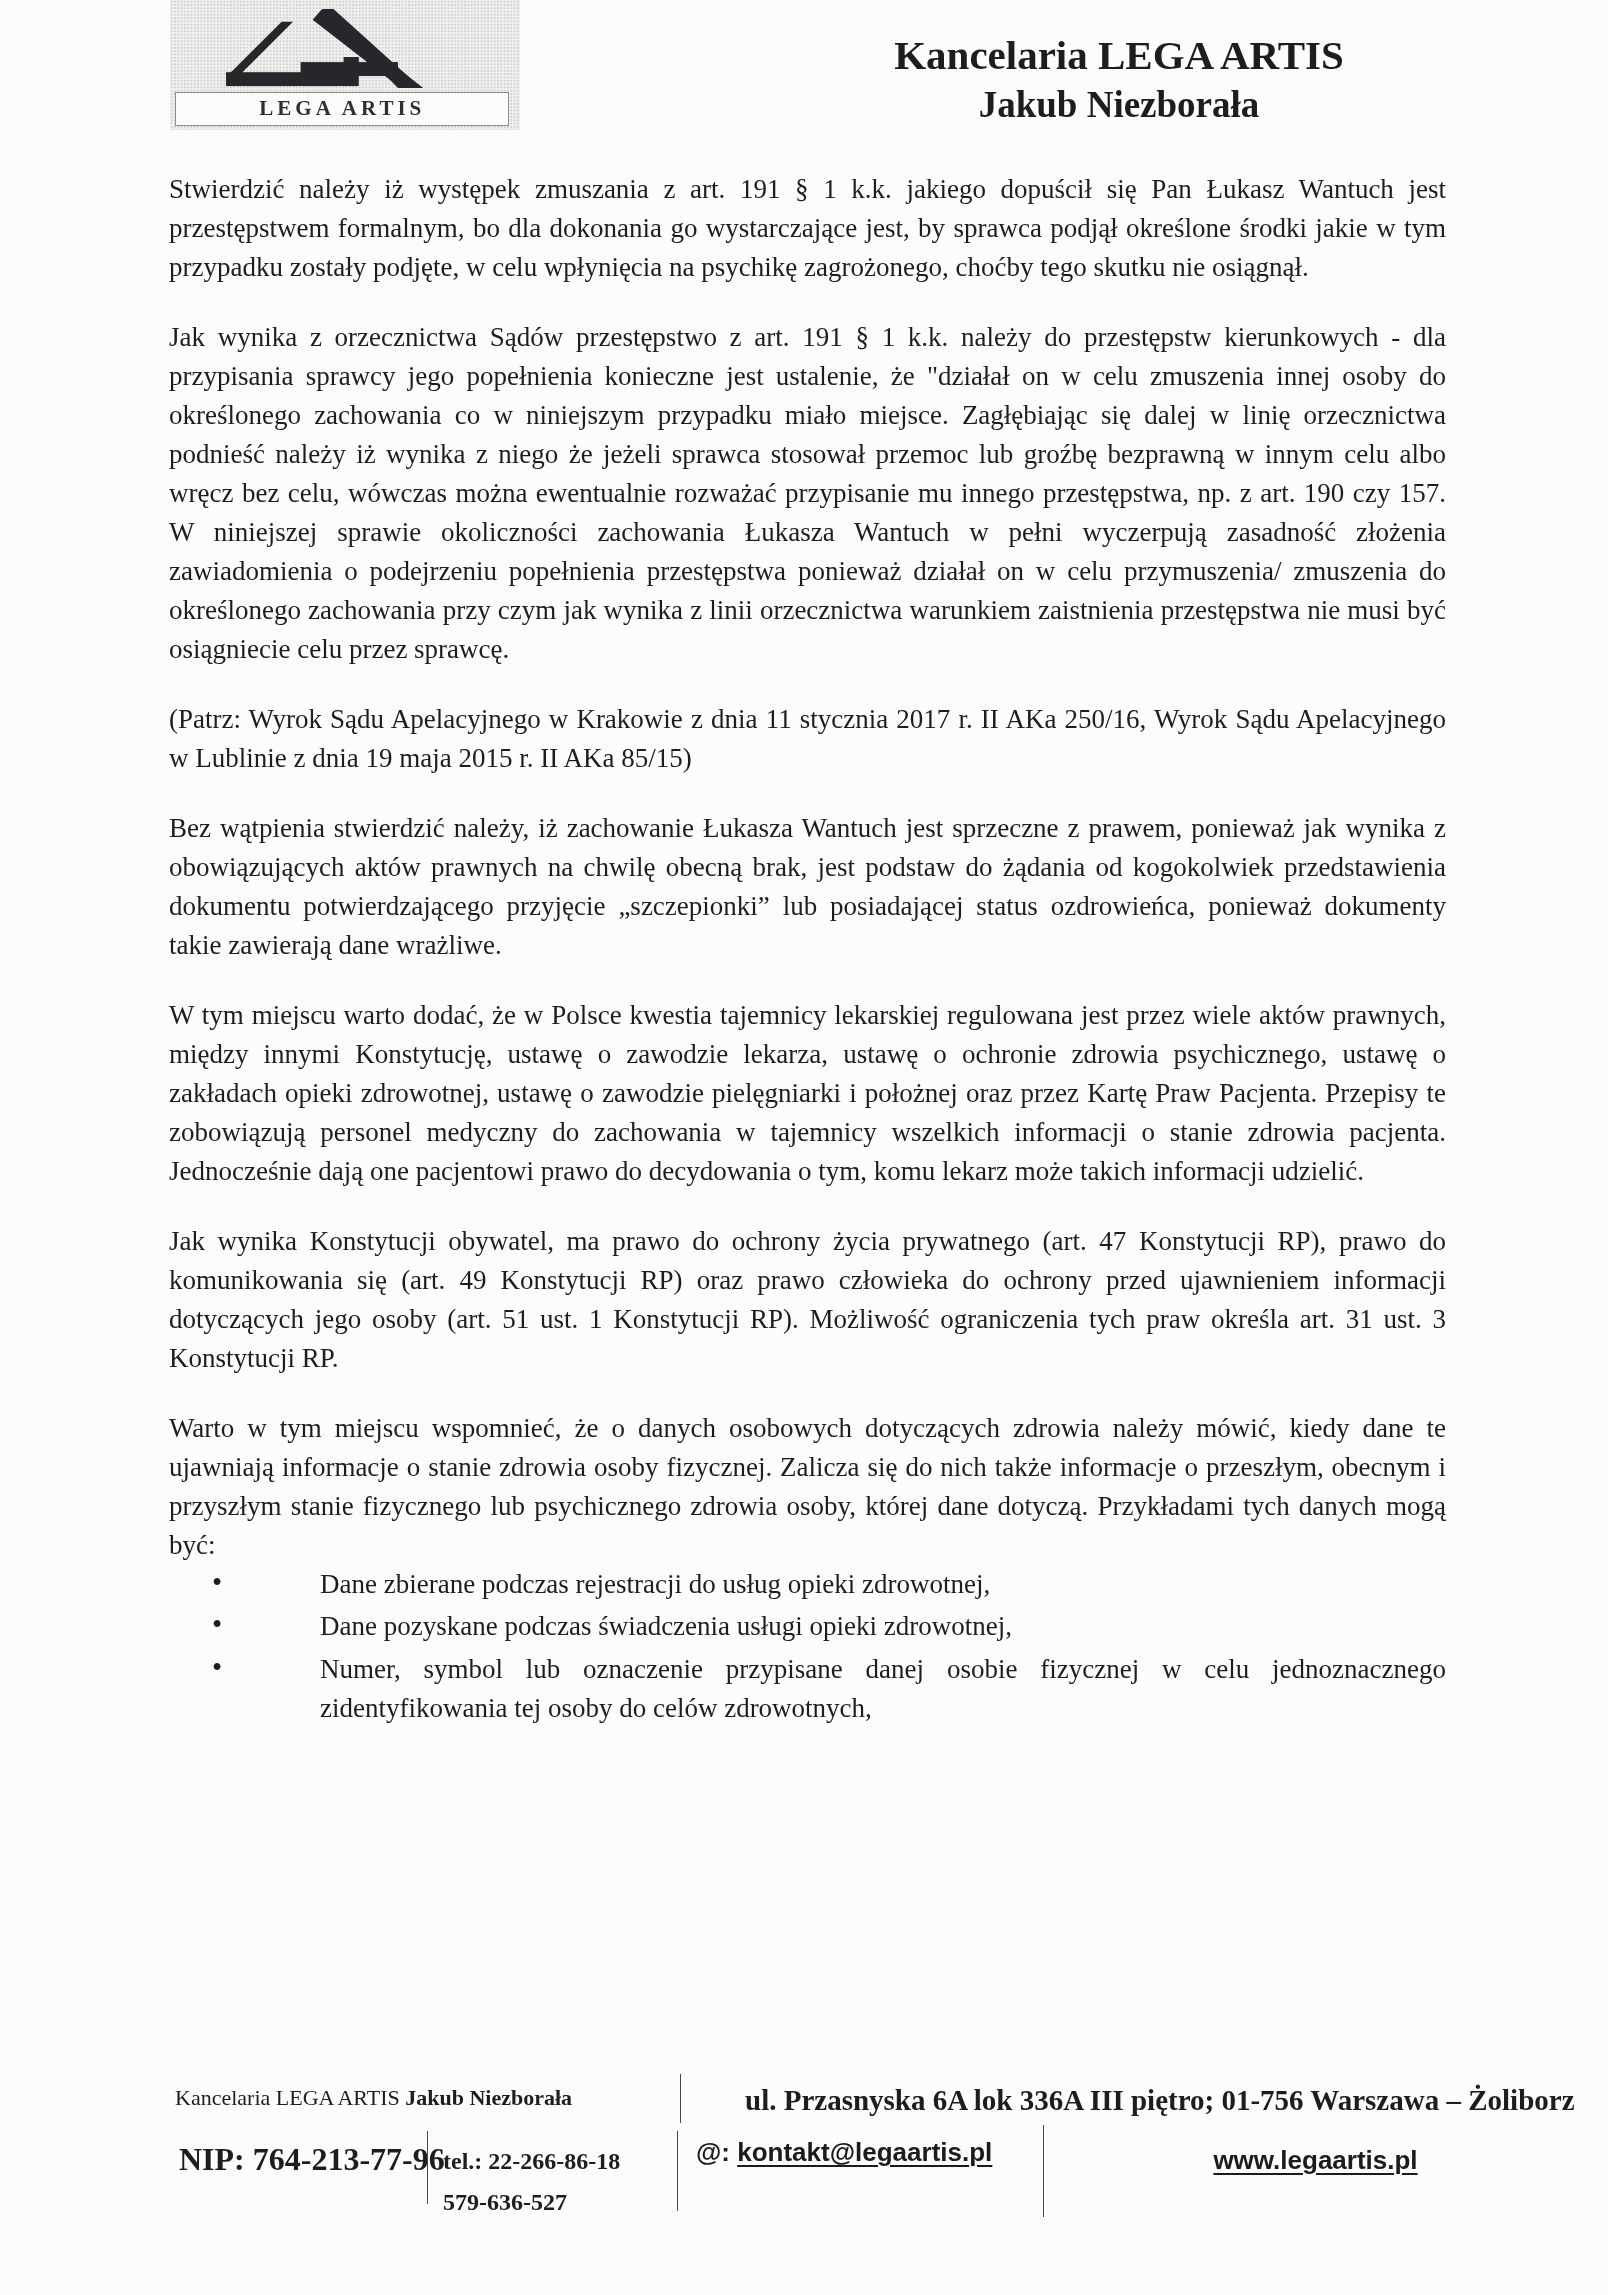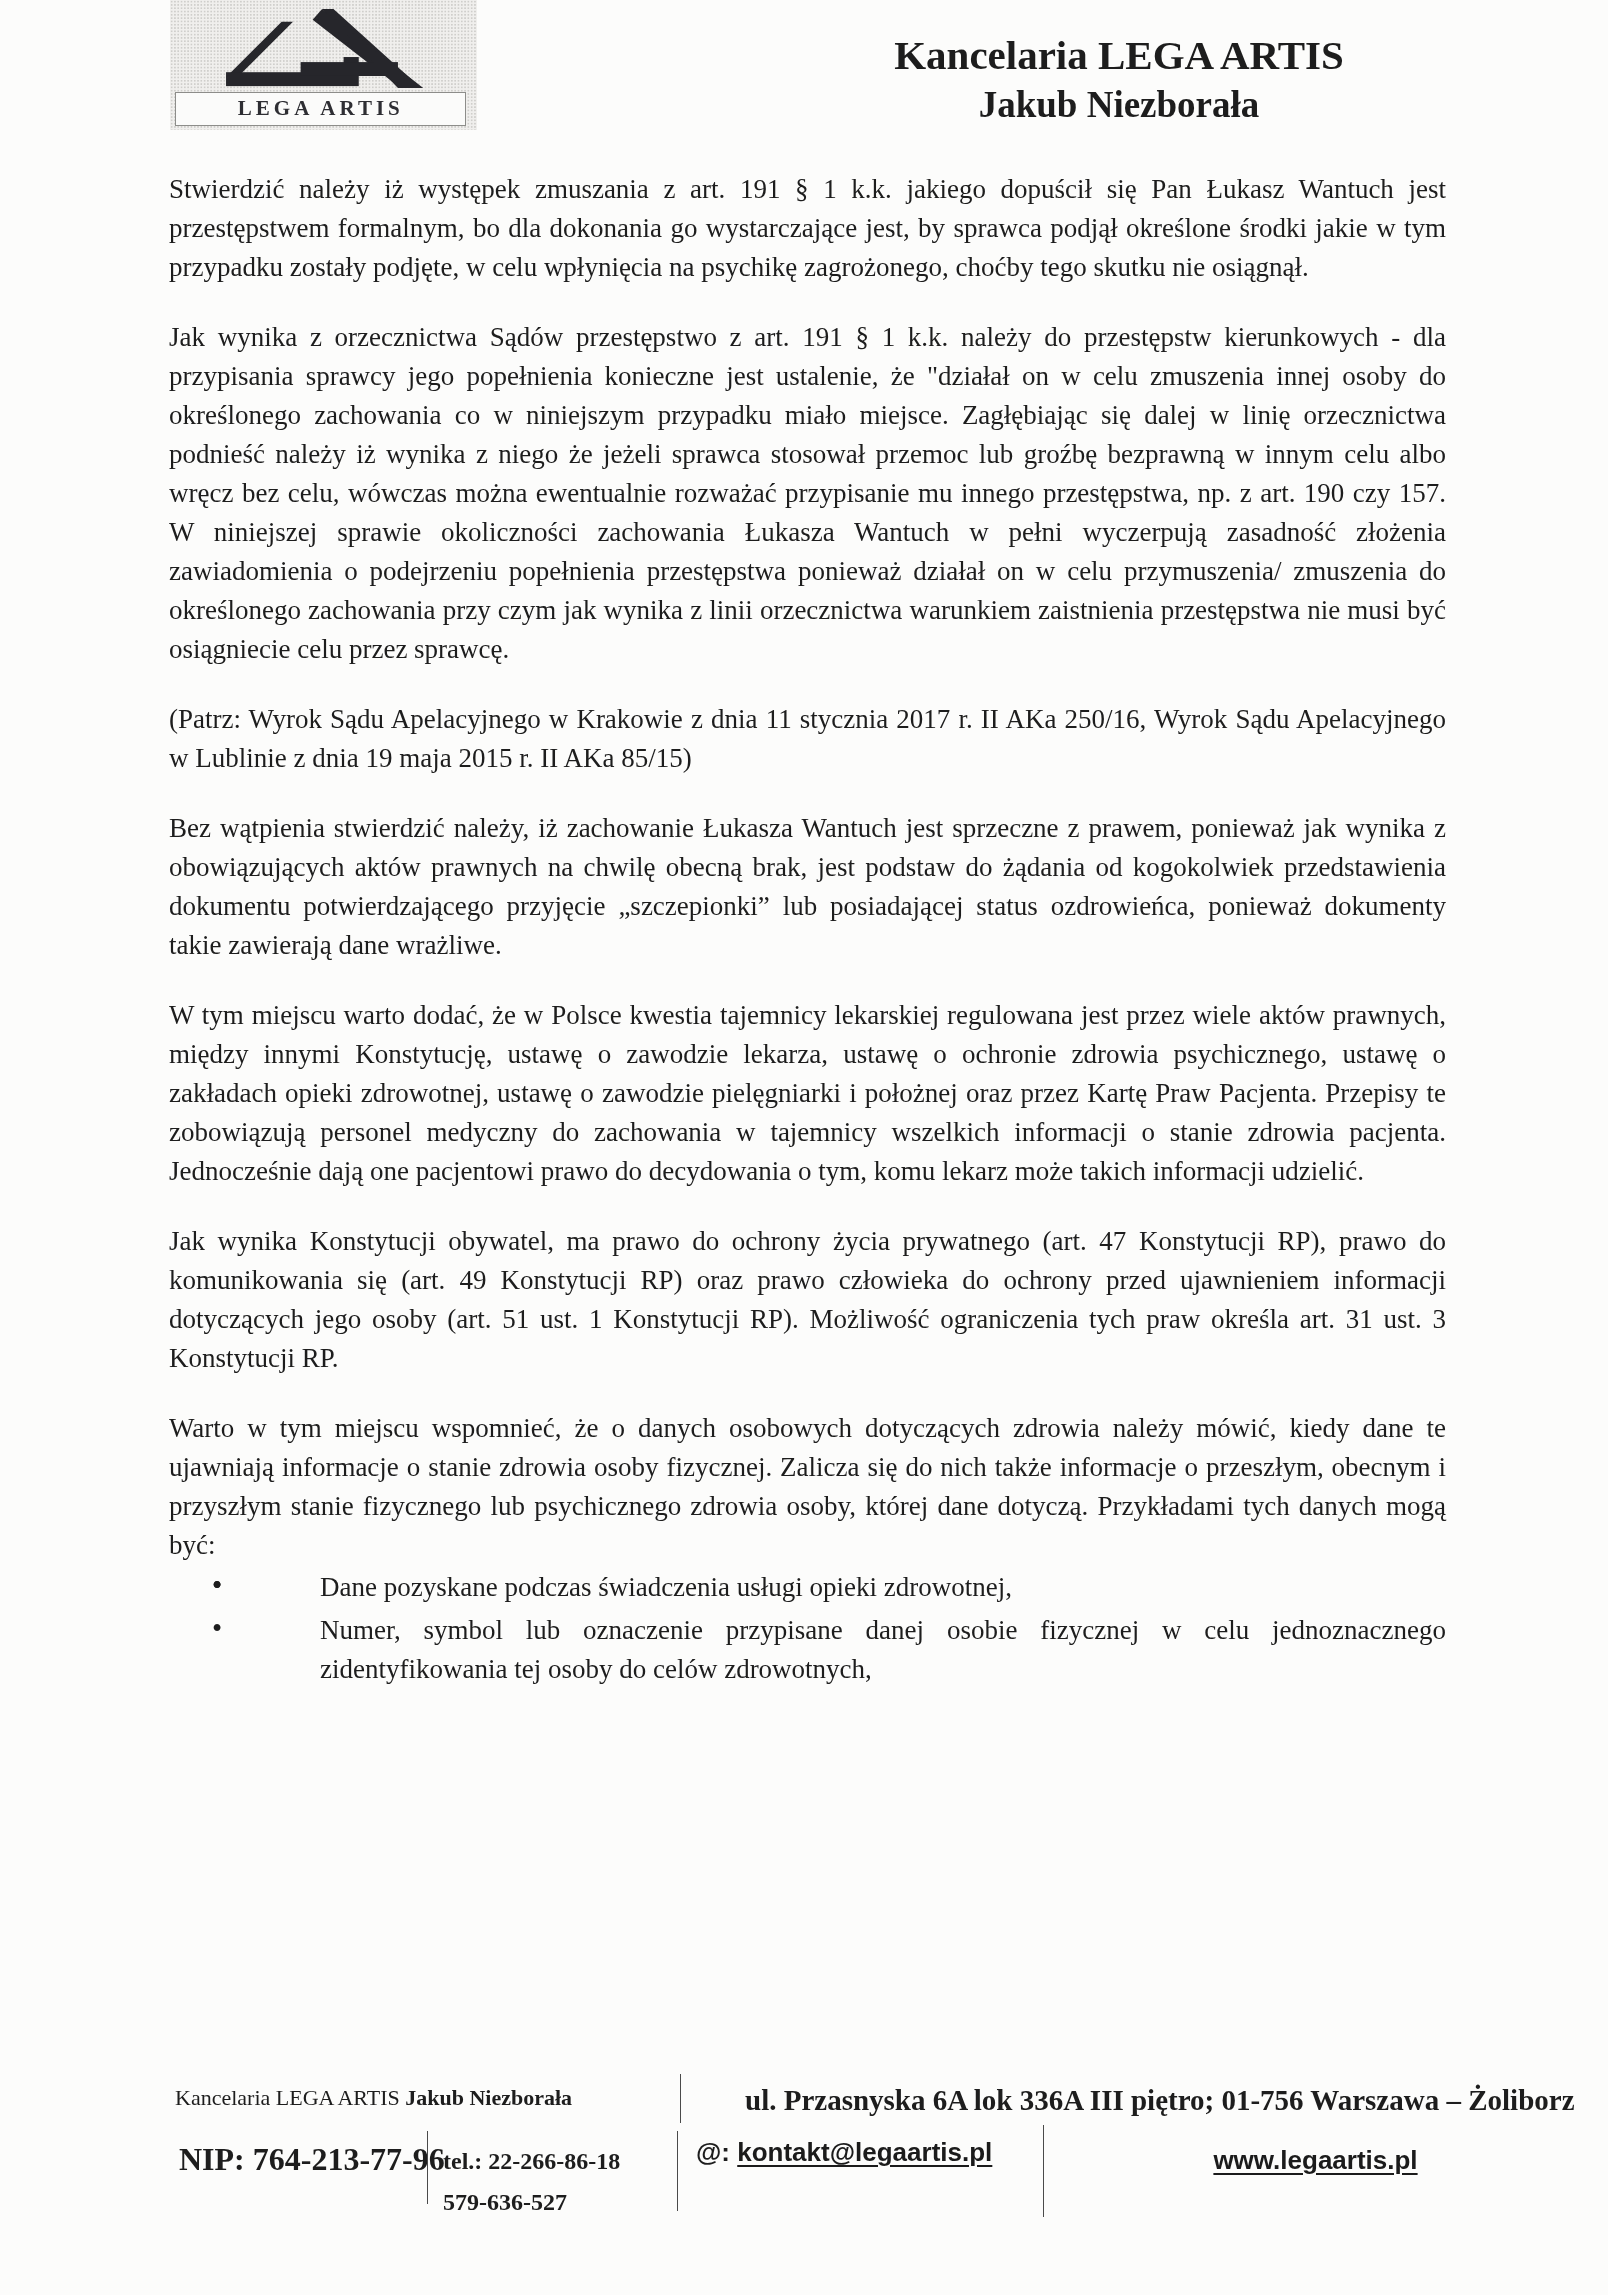--- a/index.html
+++ b/index.html
@@ -7,21 +7,21 @@
     position:relative;
     width:1609px; height:2295px;
     background:#fcfcfb;
     font-family:"Liberation Serif", serif;
     color:#1d1d1d;
     overflow:hidden;
   }
 
   
   .logo-box{
-    position:absolute; left:170px; top:0; width:307px; height:130px;
+    position:absolute; left:170px; top:0; width:350px; height:130px;
     background-color:#f0efed;
     background-image:radial-gradient(#cfcecb 0.7px, rgba(0,0,0,0) 0.9px);
     background-size:3.3px 3.3px;
   }
   .logo-triangle{ position:absolute; left:52px; top:9.4px; width:204px; height:79px; }
   .brand-box{
     position:absolute; left:5.3px; right:10.7px; bottom:4px;
     border:1.3px solid #8d8d8a; background:#fbfbfa;
     text-align:center; font-weight:bold; font-size:21px;
     letter-spacing:4px; padding:2.7px 0 4px 0; color:#2e2e33;
@@ -88,20 +88,21 @@
   <p>Stwierdzić należy iż występek zmuszania z art. 191 § 1 k.k. jakiego dopuścił się Pan Łukasz Wantuch jest przestępstwem formalnym, bo dla dokonania go wystarczające jest, by sprawca podjął określone środki jakie w tym przypadku zostały podjęte, w celu wpłynięcia na psychikę zagrożonego, choćby tego skutku nie osiągnął.</p>
   <p>Jak wynika z orzecznictwa Sądów przestępstwo z art. 191 § 1 k.k. należy do przestępstw kierunkowych - dla przypisania sprawcy jego popełnienia konieczne jest ustalenie, że "działał on w celu zmuszenia innej osoby do określonego zachowania co w niniejszym przypadku miało miejsce. Zagłębiając się dalej w linię orzecznictwa podnieść należy iż wynika z niego że jeżeli sprawca stosował przemoc lub groźbę bezprawną w innym celu albo wręcz bez celu, wówczas można ewentualnie rozważać przypisanie mu innego przestępstwa, np. z art. 190 czy 157. W niniejszej sprawie okoliczności zachowania Łukasza Wantuch w pełni wyczerpują zasadność złożenia zawiadomienia o podejrzeniu popełnienia przestępstwa ponieważ działał on w celu przymuszenia/ zmuszenia do określonego zachowania przy czym jak wynika z linii orzecznictwa warunkiem zaistnienia przestępstwa nie musi być osiągniecie celu przez sprawcę.</p>
   <p>(Patrz: Wyrok Sądu Apelacyjnego w Krakowie z dnia 11 stycznia 2017 r. II AKa 250/16, Wyrok Sądu Apelacyjnego w Lublinie z dnia 19 maja 2015 r. II AKa 85/15)</p>
   <p>Bez wątpienia stwierdzić należy, iż zachowanie Łukasza Wantuch jest sprzeczne z prawem, ponieważ jak wynika z obowiązujących aktów prawnych na chwilę obecną brak, jest podstaw do żądania od kogokolwiek przedstawienia dokumentu potwierdzającego przyjęcie „szczepionki” lub posiadającej status ozdrowieńca, ponieważ dokumenty takie zawierają dane wrażliwe.</p>
   <p>W tym miejscu warto dodać, że w Polsce kwestia tajemnicy lekarskiej regulowana jest przez wiele aktów prawnych, między innymi Konstytucję, ustawę o zawodzie lekarza, ustawę o ochronie zdrowia psychicznego, ustawę o zakładach opieki zdrowotnej, ustawę o zawodzie pielęgniarki i położnej oraz przez Kartę Praw Pacjenta. Przepisy te zobowiązują personel medyczny do zachowania w tajemnicy wszelkich informacji o stanie zdrowia pacjenta. Jednocześnie dają one pacjentowi prawo do decydowania o tym, komu lekarz może takich informacji udzielić.</p>
   <p>Jak wynika Konstytucji obywatel, ma prawo do ochrony życia prywatnego (art. 47 Konstytucji RP), prawo do komunikowania się (art. 49 Konstytucji RP) oraz prawo człowieka do ochrony przed ujawnieniem informacji dotyczących jego osoby (art. 51 ust. 1 Konstytucji RP). Możliwość ograniczenia tych praw określa art. 31 ust. 3 Konstytucji RP.</p>
   <p class="no-gap">Warto w tym miejscu wspomnieć, że o danych osobowych dotyczących zdrowia należy mówić, kiedy dane te ujawniają informacje o stanie zdrowia osoby fizycznej. Zalicza się do nich także informacje o przeszłym, obecnym i przyszłym stanie fizycznego lub psychicznego zdrowia osoby, której dane dotyczą. Przykładami tych danych mogą być:</p>
   <ul class="data-list">
     <li>
       <span class="bullet-dot">•</span>
+      <span>Dane zbierane podczas rejestracji do usług opieki zdrowotnej,</span>
     </li>
     <li>
       <span class="bullet-dot">•</span>
       <span>Dane pozyskane podczas świadczenia usługi opieki zdrowotnej,</span>
     </li>
     <li>
       <span class="bullet-dot">•</span>
       <span>Numer, symbol lub oznaczenie przypisane danej osobie fizycznej w celu jednoznacznego zidentyfikowania tej osoby do celów zdrowotnych,</span>
     </li>
   </ul>

